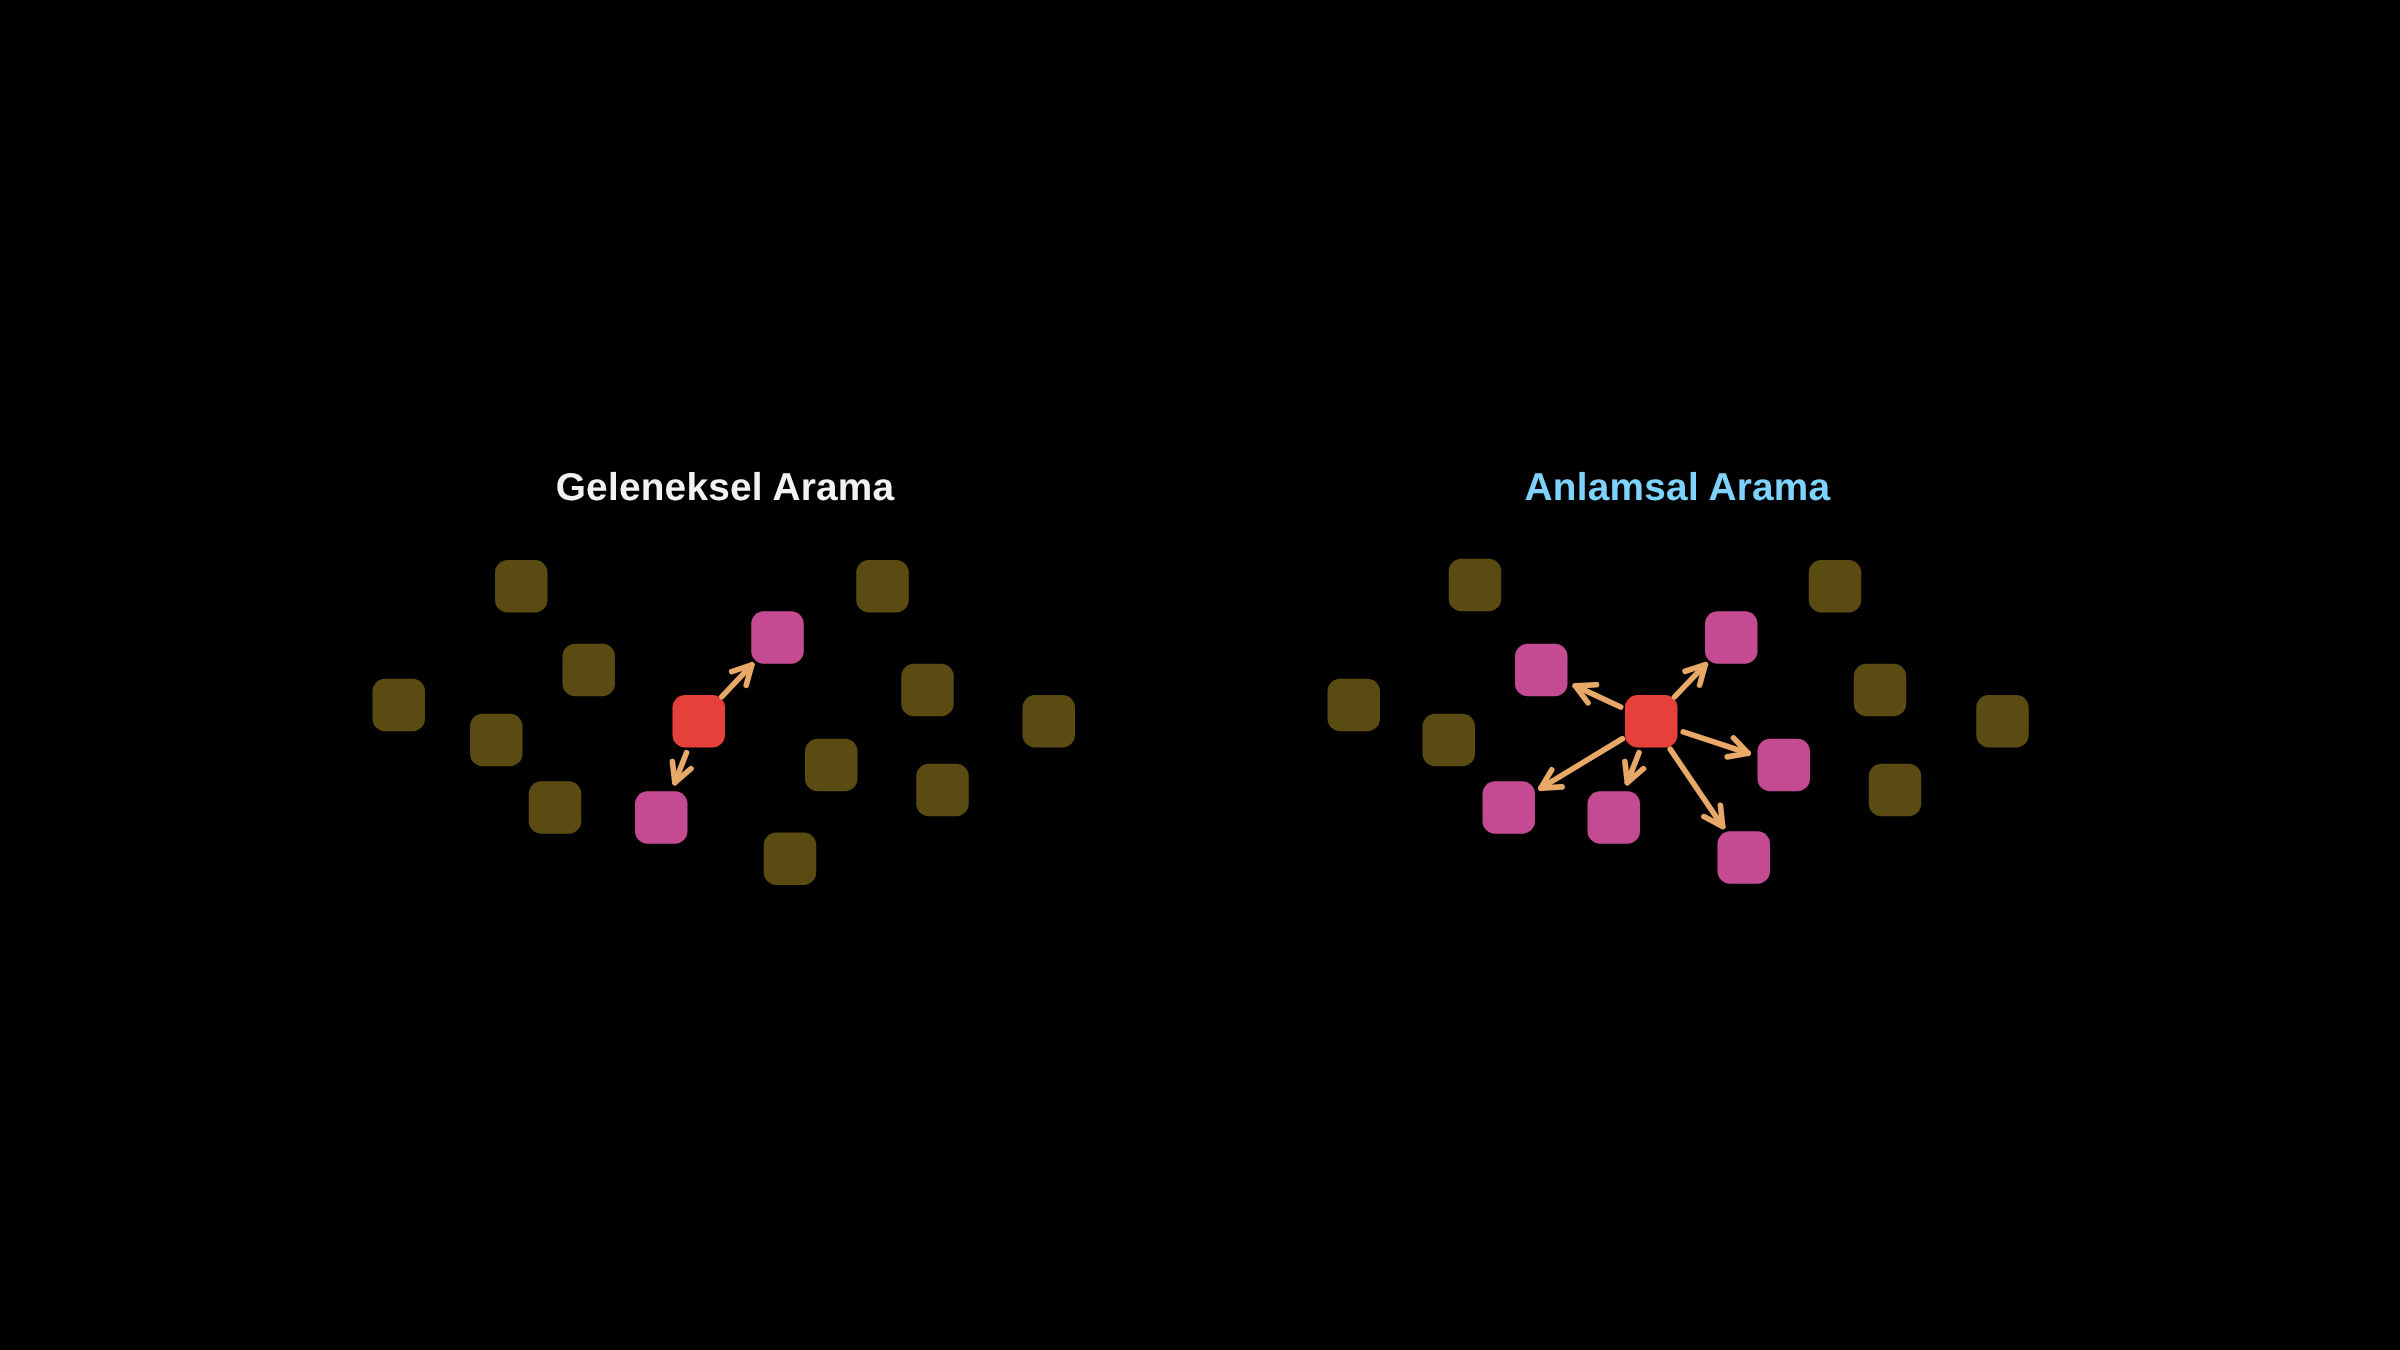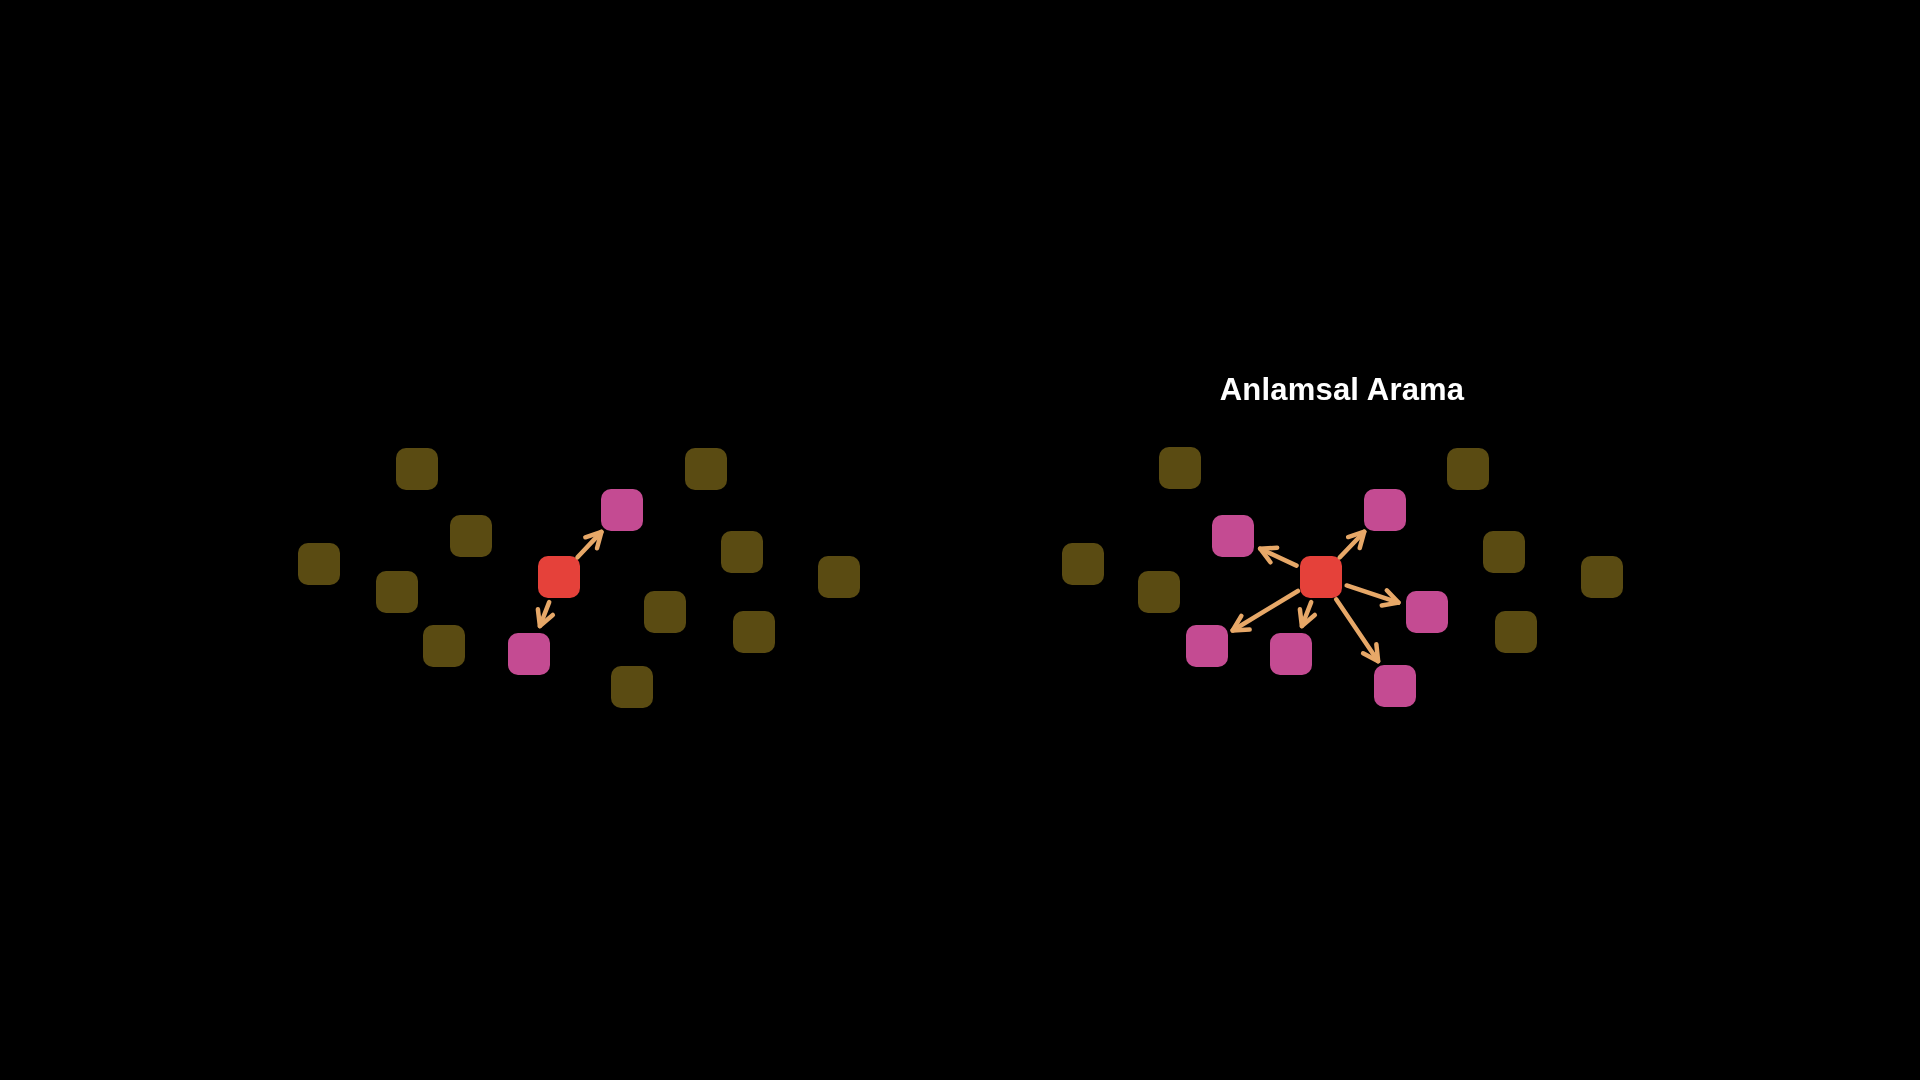--- a/index.html
+++ b/index.html
@@ -29,22 +29,23 @@
     line-height: 1.05;
     white-space: nowrap;
     letter-spacing: 0.2px;
   }
 </style>
 </head>
 <body>
 
 <div class="stage">
 
+  <div class="panel-title" style="left: 580px; top: 374px; color: rgb(242, 242, 243);">Geleneksel Arama</div>
 
-  <div class="panel-title" style="left: 1342px; top: 374px; color: #ffffff;">Anlamsal Arama</div>
+  <div class="panel-title" style="left: 1342px; top: 374px; color: #7dd3fc;">Anlamsal Arama</div>
 
   <svg id="diagram-svg" width="1920" height="1080" viewBox="0 0 1920 1080">
     <defs>
       <marker id="arrowhead" markerUnits="userSpaceOnUse" markerWidth="24" markerHeight="24" refX="19" refY="11" orient="auto">
         <path id="arrowhead-path" d="M4,3 L19,11 L4,19" fill="none" stroke-width="4.5" stroke-linecap="round" stroke-linejoin="round" stroke="#E7A868"></path>
       </marker>
     </defs>
   <g>
         <rect x="298" y="543" width="42" height="42" rx="10" ry="10" fill="#5A4B12"></rect>
         <rect x="396" y="448" width="42" height="42" rx="10" ry="10" fill="#5A4B12"></rect>

